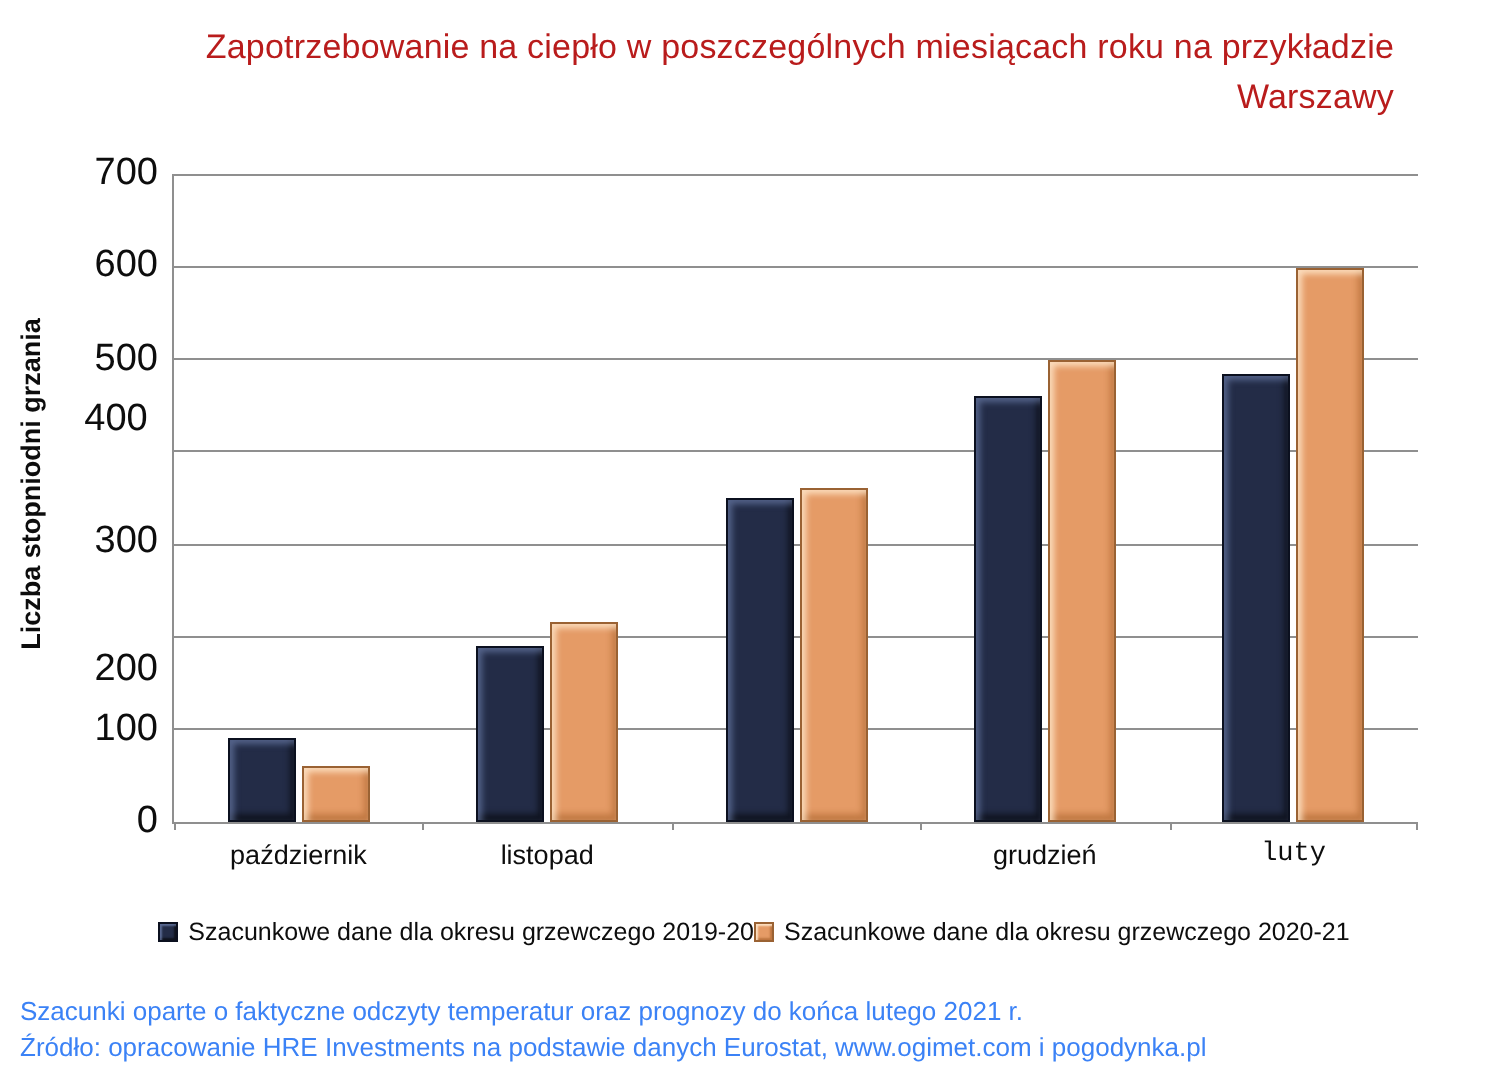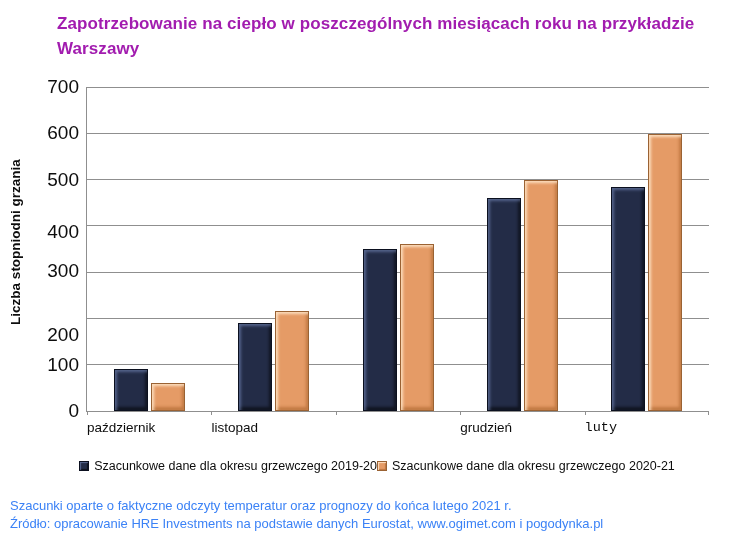--- a/index.html
+++ b/index.html
@@ -2,40 +2,40 @@
 <html><head>
 <meta charset="utf-8">
 <style>
   html,body{margin:0;padding:0;background:#fff;}
   #stage{
     position:relative;width:754px;height:543px;background:#ffffff;
     font-family:"Liberation Sans", sans-serif;color:#000;overflow:hidden;
   }
   .chart-title{
     position:absolute;top:12px;left:50%;transform:translateX(-50%);
-    width:640px;text-align:left;font-size:17px;font-weight:bold;
-    line-height:1.45;color:#a21caf;letter-spacing:0.1px;
+    width:640px;text-align:right;font-size:17px;font-weight:normal;
+    line-height:1.45;color:#b91c1c;letter-spacing:0.1px;
   }
   .y-axis-title{
     position:absolute;left:-92px;top:232px;width:220px;height:20px;
     transform:rotate(-90deg);transform-origin:center;
     text-align:center;font-size:13.5px;font-weight:bold;color:#0d0d0d;
   }
   #plot-area{
     position:absolute;left:86px;top:87px;width:622px;height:324px;
     border-left:1px solid #8F8F8F;border-bottom:1px solid #8F8F8F;
   }
   .gridline{position:absolute;left:0;width:622px;height:1px;background:#8F8F8F;}
   .y-tick-label{
     position:absolute;left:-50px;width:42px;text-align:right;
     font-size:19px;color:#0d0d0d;line-height:16px;
   }
   .x-tick{position:absolute;width:1px;height:4px;background:#8F8F8F;}
   .x-label{
-    position:absolute;text-align:left;font-size:13.5px;color:#0d0d0d;
+    position:absolute;text-align:center;font-size:13.5px;color:#0d0d0d;
   }
   .bar{position:absolute;box-sizing:border-box;}
   .bar.s0{
     border:1px solid #0B101F;
     box-shadow:inset 2px 2px 3px rgba(125,145,195,0.55), inset -2px -3px 3px rgba(0,0,0,0.55);
   }
   .bar.s1{
     border:1px solid #9A6233;
     box-shadow:inset 2px 2px 3px rgba(255,231,203,0.85), inset -2px -3px 3px rgba(150,80,25,0.45);
   }
@@ -73,21 +73,21 @@
   <div id="plot-area">
 
   <div class="y-tick-label" style="top: 316px;">0</div>
       <div class="gridline" style="top: 277.214px;"></div>
       <div class="y-tick-label" style="top: 269.714px;">100</div>
       <div class="gridline" style="top: 230.929px;"></div>
       <div class="y-tick-label" style="top: 240px;">200</div>
       <div class="gridline" style="top: 184.643px;"></div>
       <div class="y-tick-label" style="top: 176px;">300</div>
       <div class="gridline" style="top: 138.357px;"></div>
-      <div class="y-tick-label" style="top: 137px;">400</div>
+      <div class="y-tick-label" style="top: 115px; text-align: center;">400</div>
       <div class="gridline" style="top: 92.0714px;"></div>
       <div class="y-tick-label" style="top: 84.5714px;">500</div>
       <div class="gridline" style="top: 45.7857px;"></div>
       <div class="y-tick-label" style="top: 38.2857px;">600</div>
       <div class="gridline" style="top: -0.5px;"></div>
       <div class="y-tick-label" style="top: -8px;">700</div>
       <div class="x-tick" style="left: 0px; top: 324px;"></div>
       <div class="x-tick" style="left: 124px; top: 324px;"></div>
       <div class="x-tick" style="left: 249px; top: 324px;"></div>
       <div class="x-tick" style="left: 373px; top: 324px;"></div>

